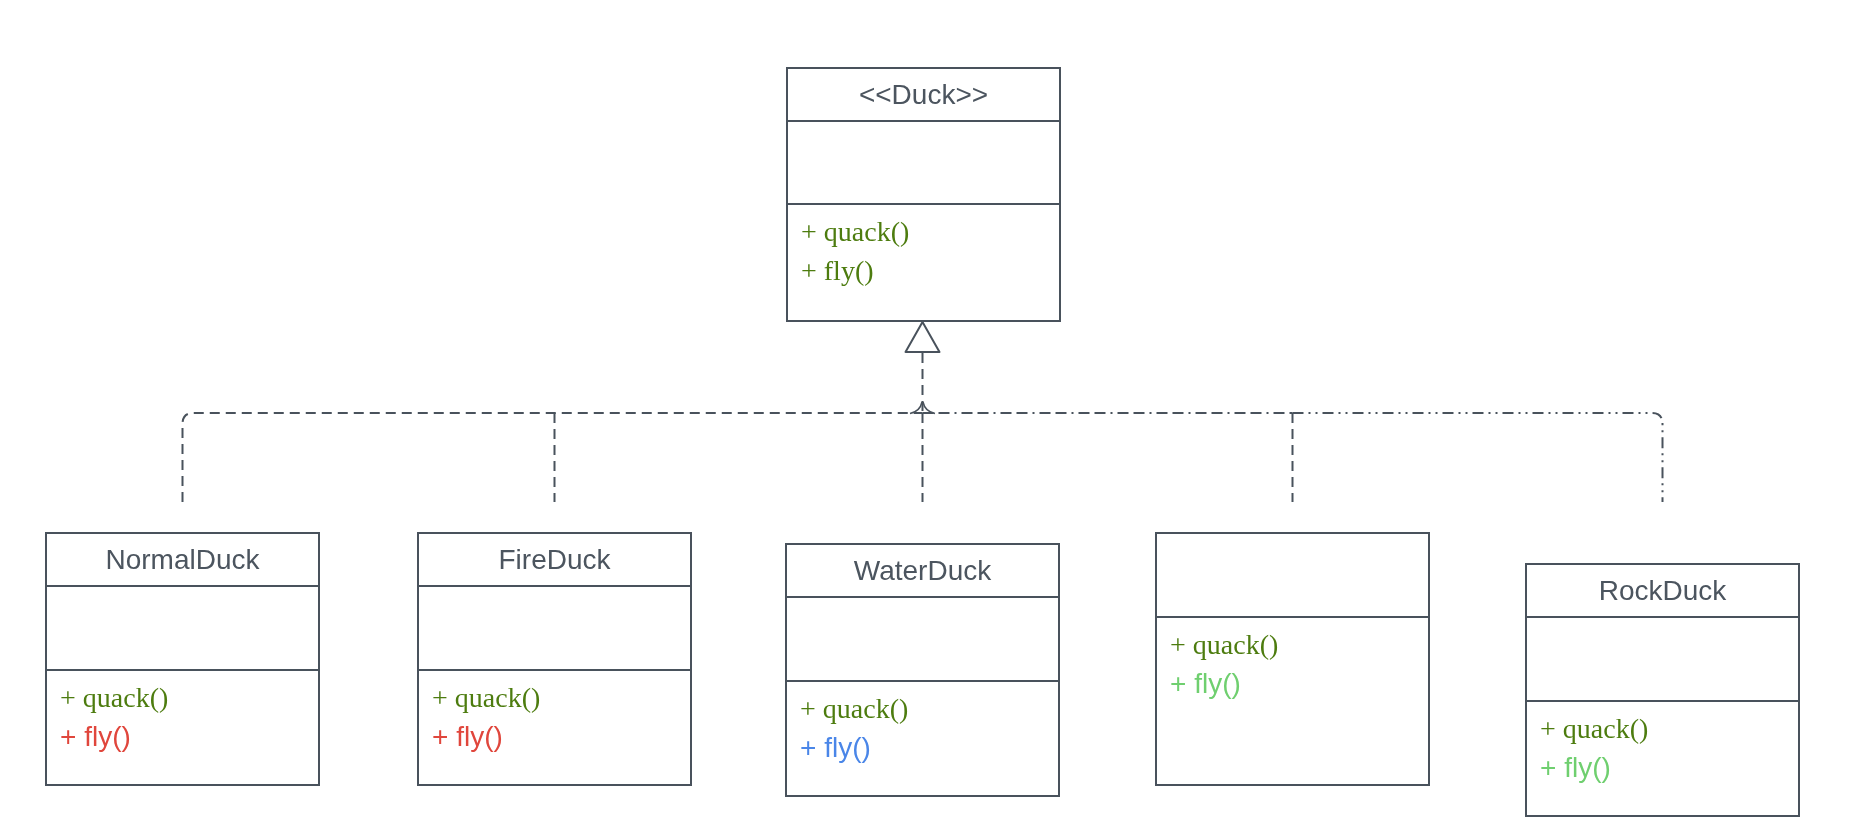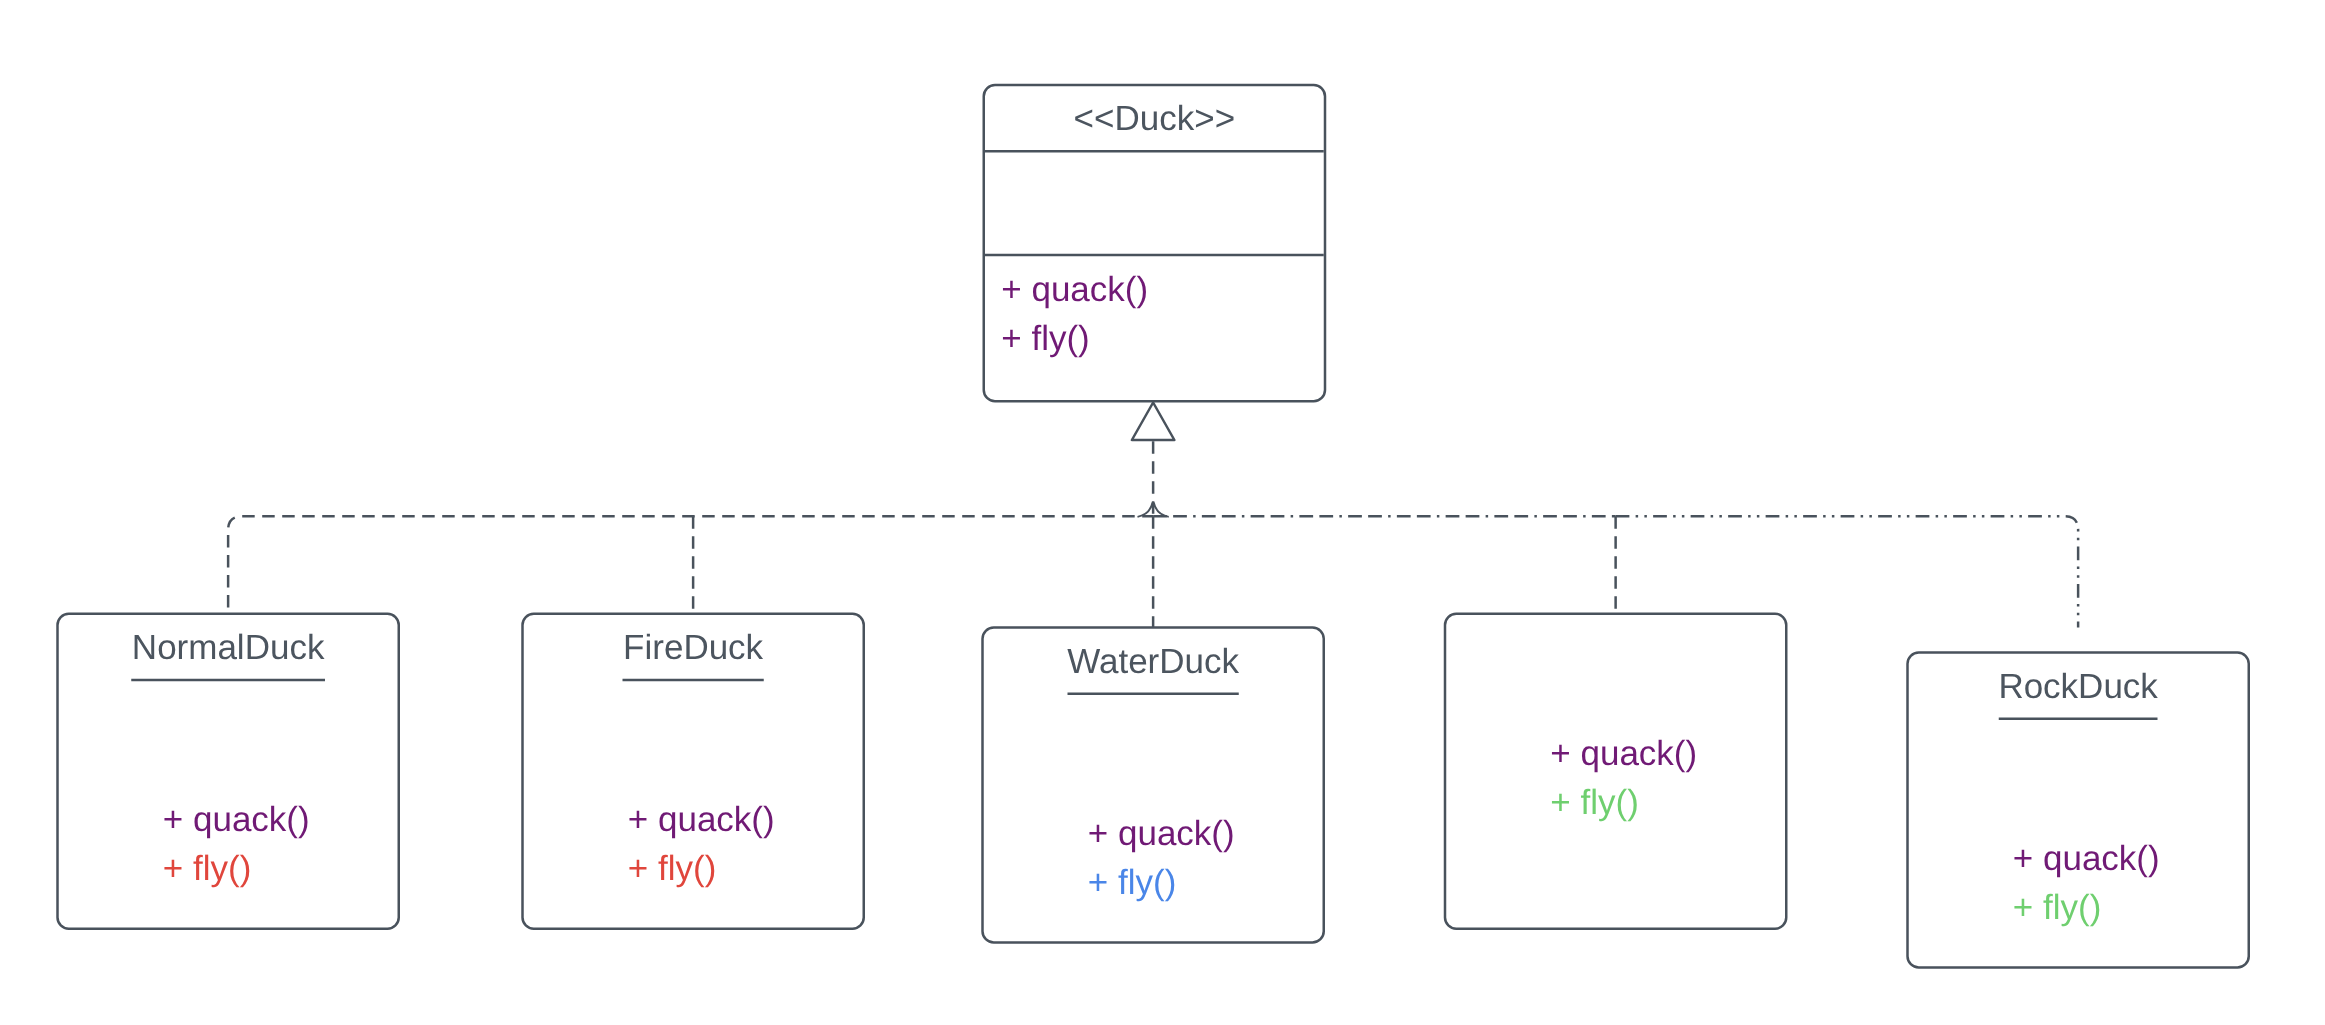--- a/index.html
+++ b/index.html
@@ -21,21 +21,21 @@
     top: 0;
     width: 1860px;
     height: 820px;
   }
   .uml-class {
     position: absolute;
     width: 275px;
     box-sizing: border-box;
     background: #ffffff;
     border: 2px solid #49525c;
-    border-radius: 10px;
+    border-radius: 0;
     color: #4c555f;
     display: flex;
     flex-direction: column;
   }
   .uml-class .sec-title {
     height: 53px;
     box-sizing: border-box;
     border-bottom: 2px solid #49525c;
     display: flex;
     align-items: center;
@@ -49,28 +49,28 @@
   .uml-class .sec-methods {
     flex: 1;
     box-sizing: border-box;
     padding: 7px 0 0 13px;
     font-size: 28px;
     line-height: 39px;
     text-align: left;
   }
   .parent-box { left: 786px; top: 67px; height: 255px; }
   .parent-box .sec-attrs { height: 83px; }
-  .child-box { top: 490px; height: 254px; align-items: center; }
+  .child-box { top: 532px; height: 254px; }
   .child-box .sec-attrs { height: 84px; }
   .pos-0 { left: 45px; }
   .pos-1 { left: 417px; }
   .pos-2 { left: 785px; margin-top: 11px; }
   .pos-3 { left: 1155px; }
   .pos-4 { left: 1525px; margin-top: 31px; }
-  .m-dark  { color: #701a75; }
+  .m-dark  { color: #4d7c0f; font-family: Liberation Serif, serif; }
   .m-red   { color: #e0463c; }
   .m-blue  { color: #4a86e8; }
   .m-green { color: #6fcf6f; }
 </style>
 </head>
 <body>
 
 <div class="canvas">
 
   <svg class="connector-layer" width="1860" height="820" viewBox="0 0 1860 820" fill="none" stroke="#49525c" stroke-width="2">

